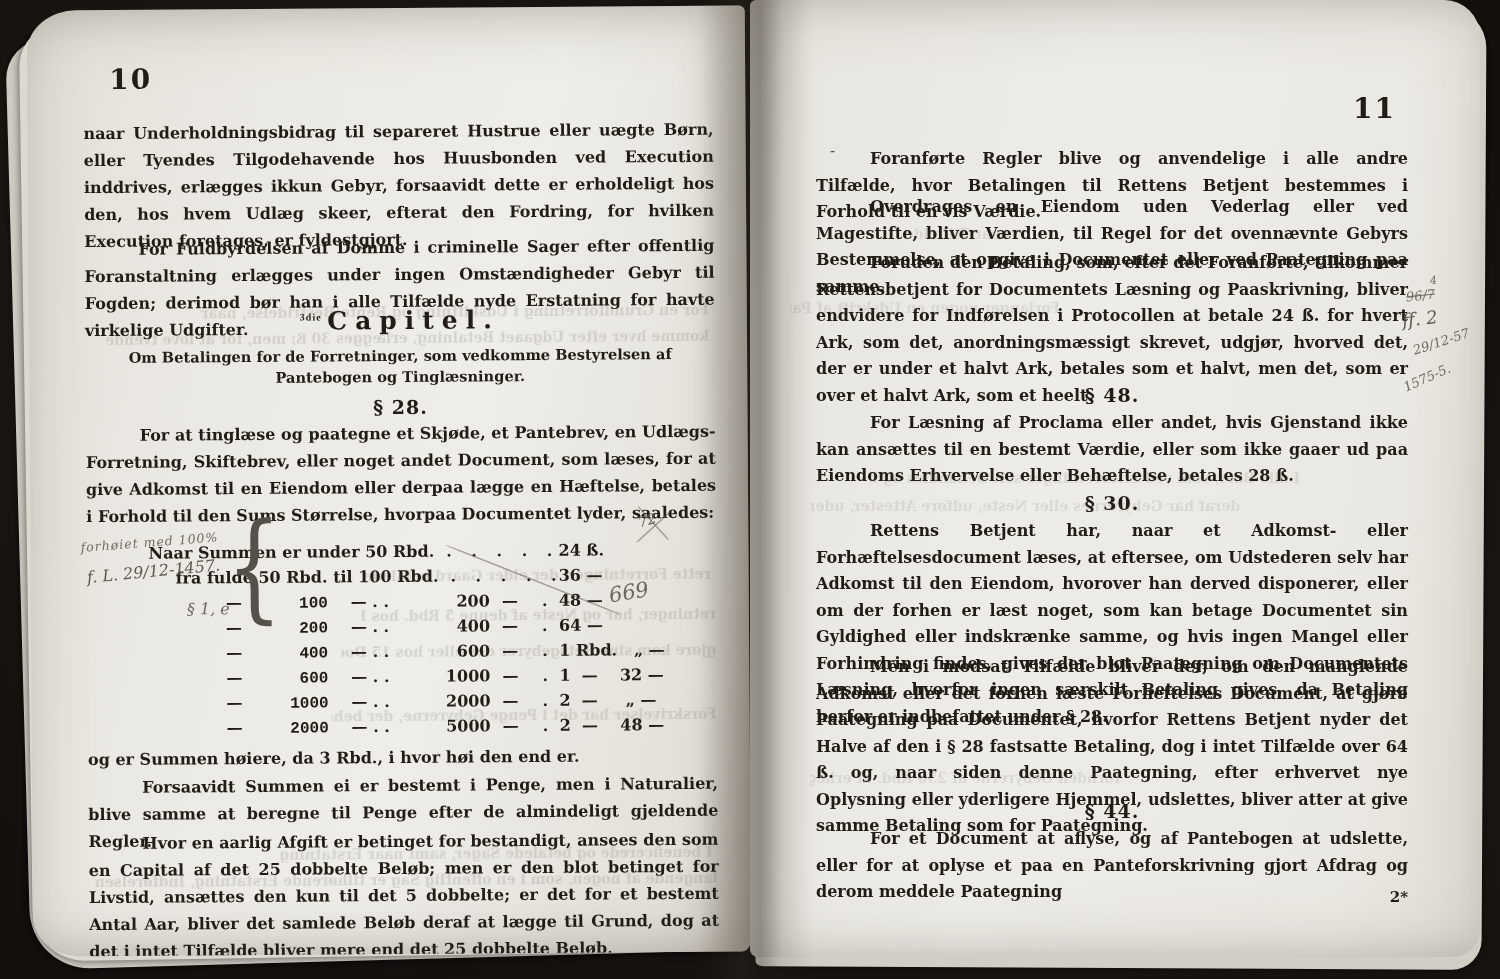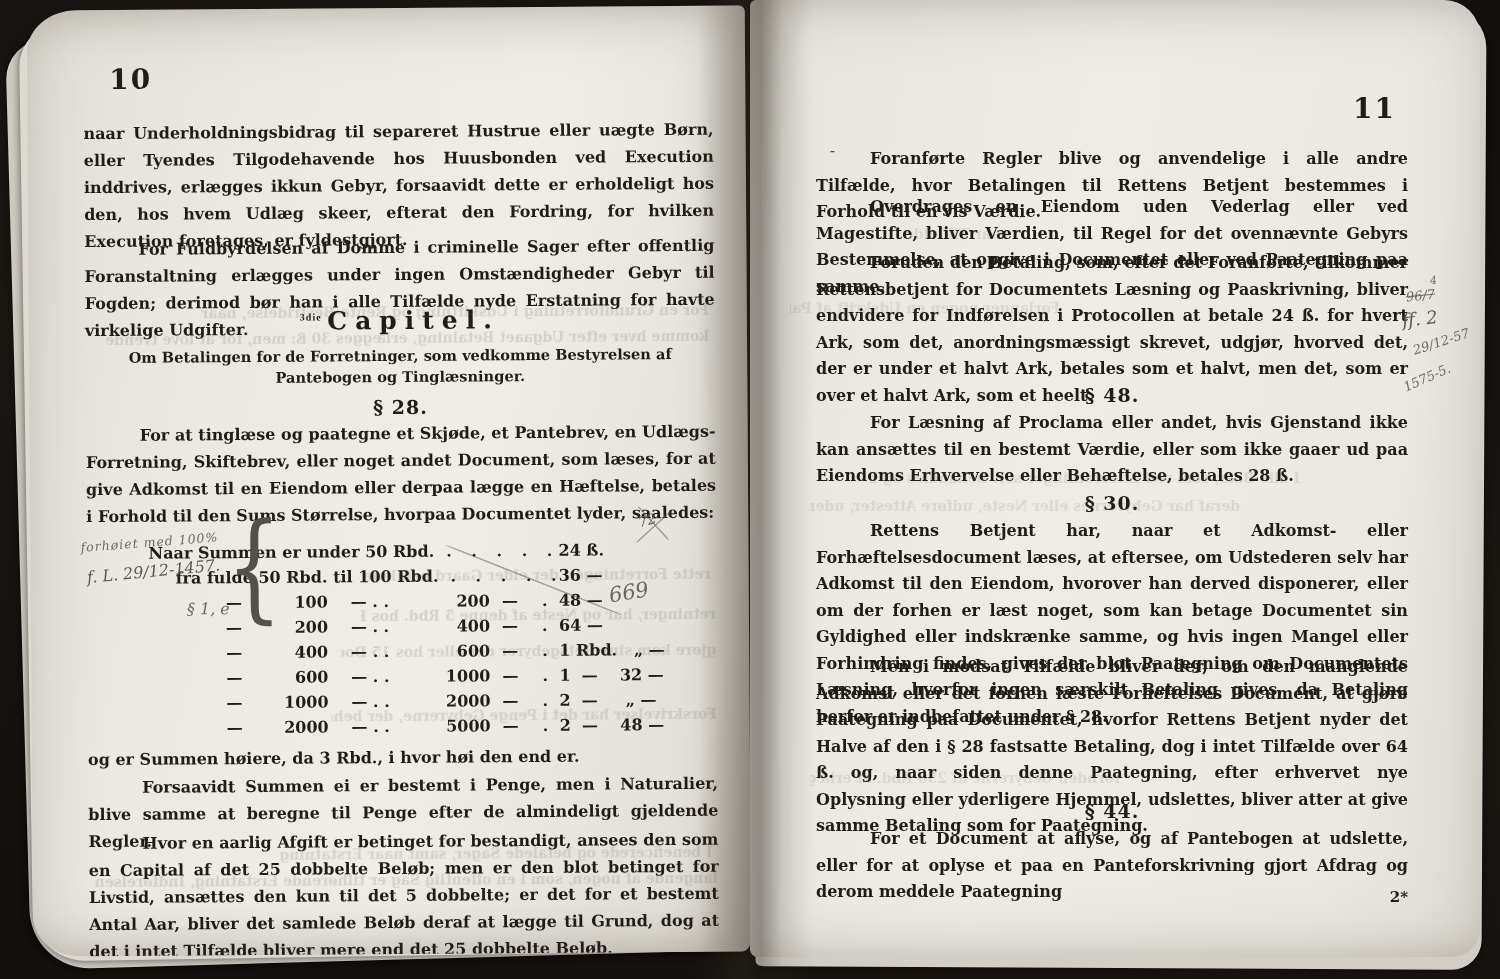--- a/index.html
+++ b/index.html
@@ -50,21 +50,21 @@
   .chap-word{font-size:25px;letter-spacing:8px;}
   .subtitle{text-align:center;font-size:14.6px;line-height:20.5px;font-weight:bold;}
   .sec-head{text-align:center;font-size:19px;letter-spacing:1px;}
   
   .fee-table{position:absolute;left:0;width:100%;}
   .fee-row{display:flex;height:25px;align-items:baseline;white-space:nowrap;}
   .fr-label{white-space:pre;}
   .fee-row.r1 .fr-label{padding-left:62px;}
   .fee-row.r2 .fr-label{padding-left:89px;}
   .fr-a{width:36px;text-align:left;padding-left:139px;box-sizing:content-box;}
-  .fr-b{width:66px;text-align:right;}
+  .fr-b{width:66px;text-align:right;font-family:Liberation Mono, monospace;}
   .fr-c{width:84px;text-align:center;}
   .fr-d{width:78px;text-align:right;}
   .fr-e{width:40px;text-align:center;}
   .fr-dots{flex:1;overflow:hidden;letter-spacing:7px;padding-left:12px;}
   .fr-fee{width:158px;white-space:pre;text-align:left;}
   .sig{text-align:right;padding-right:132px;font-size:15px;}
   
   .hand{position:absolute;font-style:italic;color:#6e6a62;z-index:8;white-space:nowrap;}
   .brace{position:absolute;z-index:8;color:#55504a;font-size:118px;line-height:1;font-weight:normal;transform:scaleX(.75);}
   .stroke{position:absolute;z-index:8;border-top:2.5px solid rgba(100,94,85,.5);border-radius:100%/6px;}

